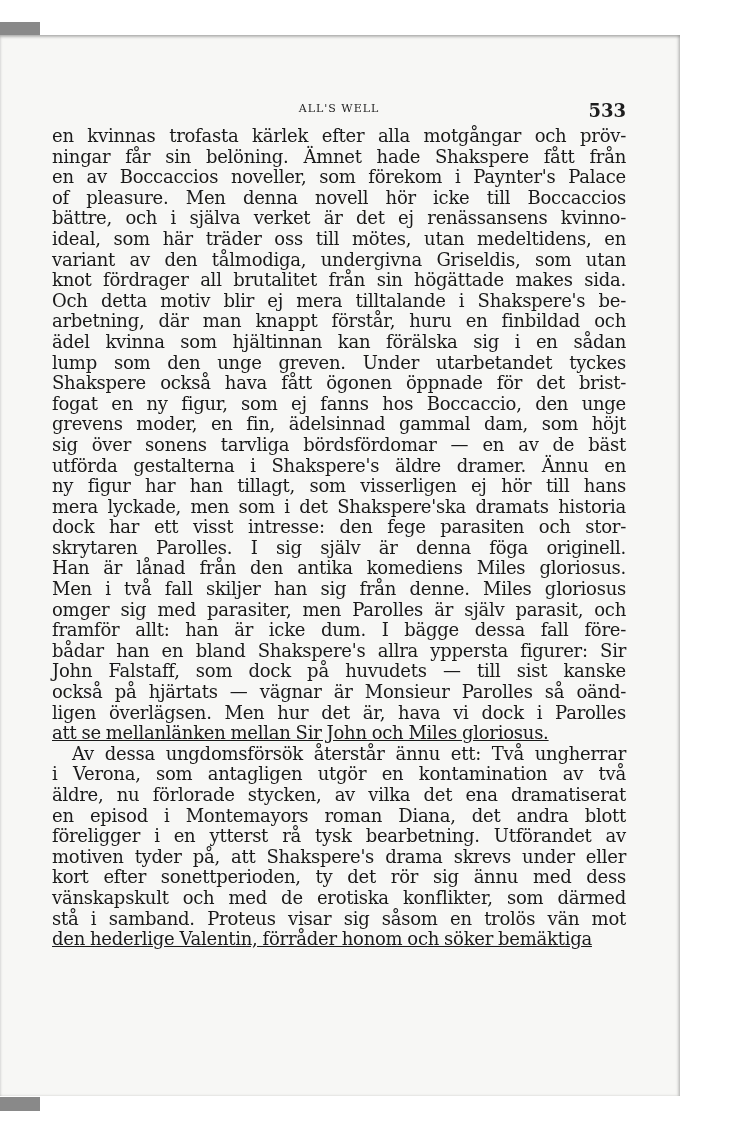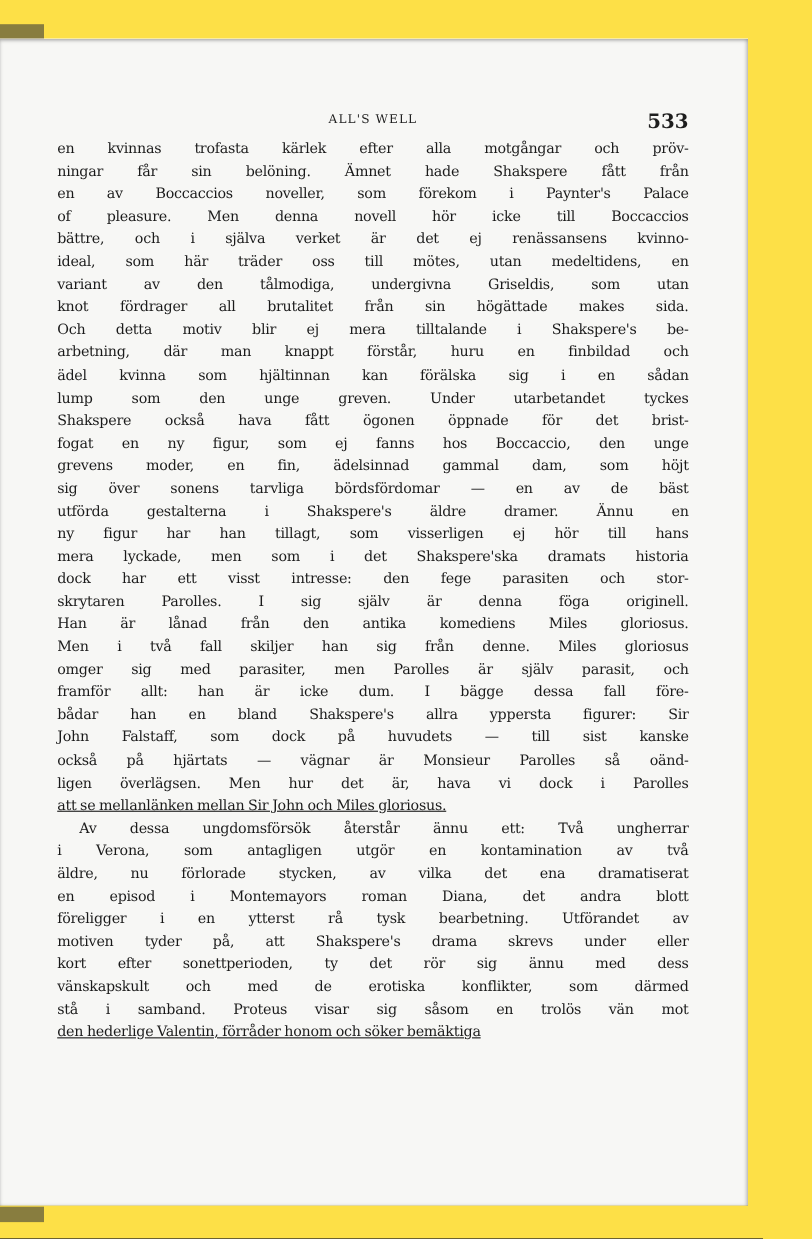--- a/index.html
+++ b/index.html
@@ -7,21 +7,21 @@
       padding: 0;
       width: 738px;
       height: 1126px;
       background: #050505;
       overflow: hidden;
     }
     .scan {
       position: relative;
       width: 738px;
       height: 1126px;
-      background: #fde047;
+      background: #ffffff;
     }
     .page {
       position: absolute;
       left: 0;
       top: 35px;
       width: 680px;
       height: 1061px;
       background: #f7f7f5;
       box-shadow: inset 0 2px 3px rgba(0,0,0,0.25), inset -2px 0 3px rgba(0,0,0,0.15);
     }
@@ -62,21 +62,21 @@
       top: 1px;
       font-size: 18px;
       font-weight: bold;
     }
     .body-text {
       position: absolute;
       left: 52px;
       top: 126px;
       width: 574px;
       font-family: "DejaVu Serif", serif;
-      font-size: 13px;
+      font-size: 18px;
       line-height: 20.6px;
       color: #1a1a1a;
     }
     .line {
       display: block;
       white-space: nowrap;
       text-align: justify;
       text-align-last: justify;
       height: 20.6px;
       overflow: visible;

